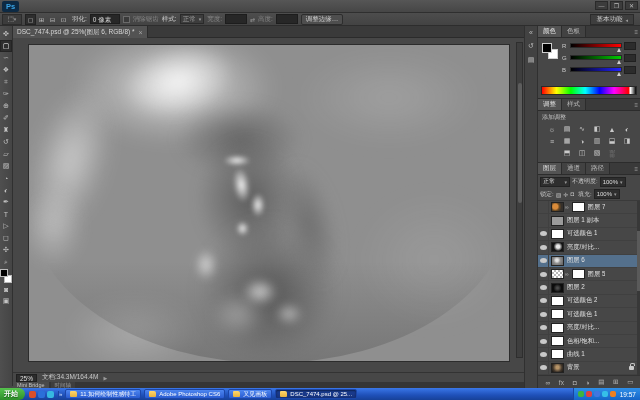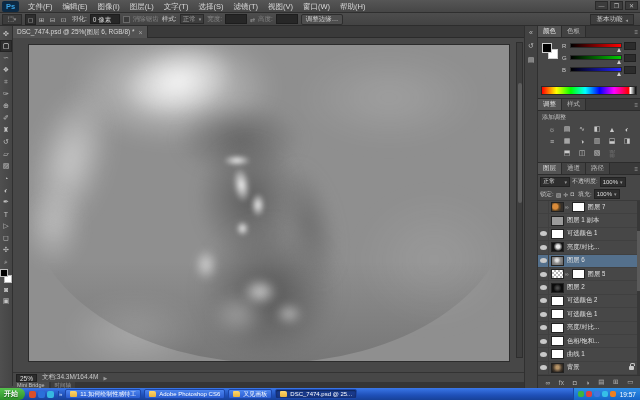--- a/index.html
+++ b/index.html
@@ -163,33 +163,20 @@
   .tray-icon { width:6px; height:6px; border-radius:2px; }
   #clock { color:#fff; font-size:6.5px; margin-left:2px; }
 </style>
 </head>
 <body>
 
 <div id="stage">
 
   <div id="menubar">
     <div id="pslogo">Ps</div>
-    <div style="display:flex">
-
-    <span class="menu-item">文件(F)</span>
-        <span class="menu-item">编辑(E)</span>
-        <span class="menu-item">图像(I)</span>
-        <span class="menu-item">图层(L)</span>
-        <span class="menu-item">文字(T)</span>
-        <span class="menu-item">选择(S)</span>
-        <span class="menu-item">滤镜(T)</span>
-        <span class="menu-item">视图(V)</span>
-        <span class="menu-item">窗口(W)</span>
-        <span class="menu-item">帮助(H)</span>
-      </div>
     <div id="wincontrols">
       <span class="winbtn">—</span>
       <span class="winbtn">❐</span>
       <span class="winbtn">✕</span>
     </div>
   </div>
 
   <div id="optionsbar">
     <span class="tool-preset">
         <span>⬚</span>

